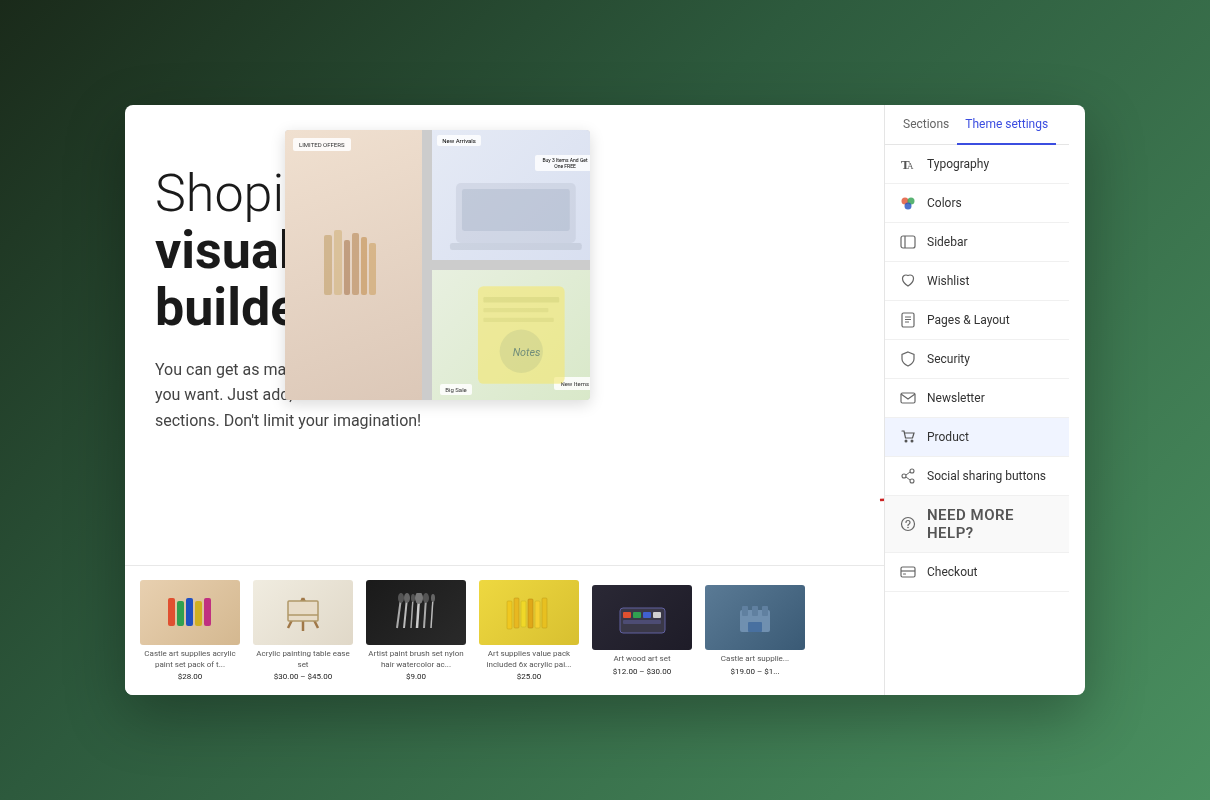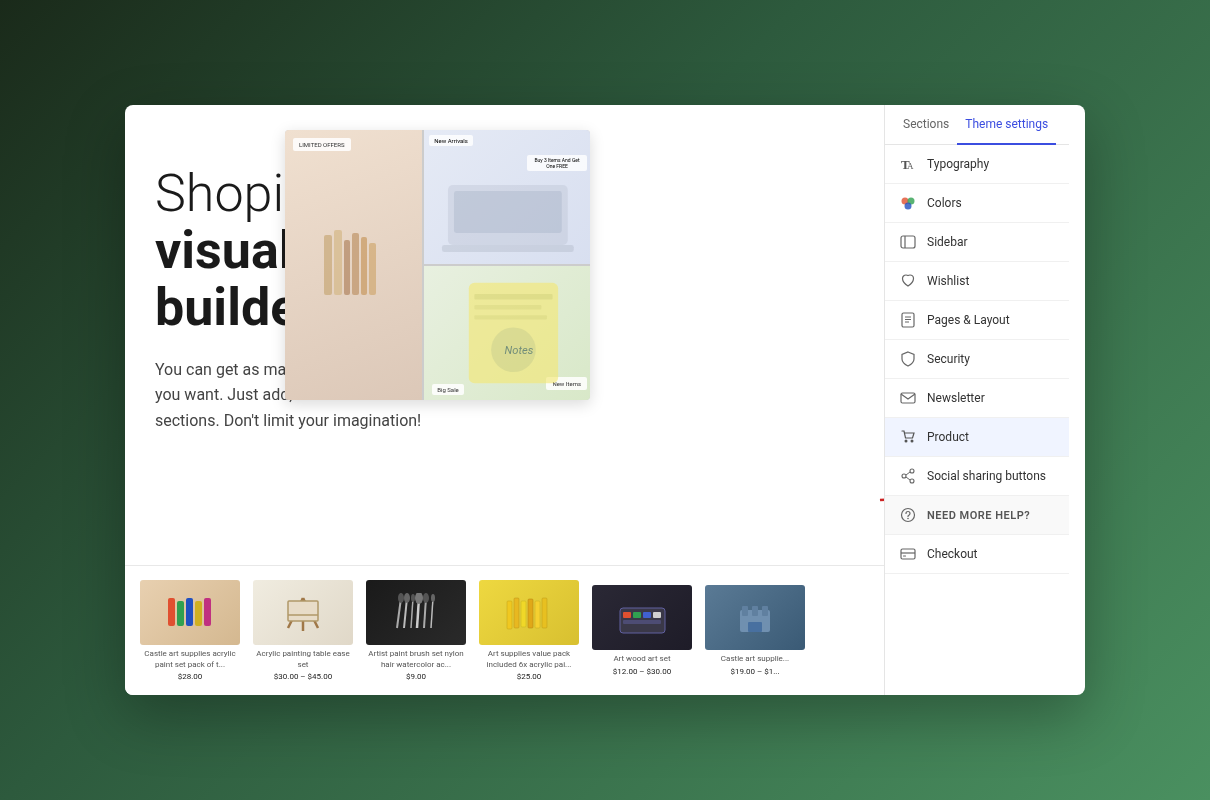--- a/index.html
+++ b/index.html
@@ -107,21 +107,21 @@
 
     .panel-item.highlighted {
       background: #f0f4ff;
     }
 
     .panel-item.help-item {
       background: #f9f9f9;
     }
 
     .panel-item.help-item .panel-item-label {
-      font-size: 11px;
+      font-size: 15px;
       font-weight: 600;
       color: #555;
       text-transform: uppercase;
       letter-spacing: 0.5px;
     }
 
     
     .logo-area {
       margin-bottom: 8px;
     }
@@ -137,21 +137,21 @@
       overflow: hidden;
       box-shadow: 0 4px 15px rgba(0,0,0,0.15);
     }
 
     .collage-grid {
       width: 100%;
       height: 100%;
       display: grid;
       grid-template-columns: 45% 55%;
       grid-template-rows: 1fr 1fr;
-      gap: 2px;
+      gap: 10px;
       background: #ccc;
     }
 
     .cg-left {
       grid-row: 1 / 3;
       background: linear-gradient(160deg, #f0e0d0 0%, #dcc8b8 100%);
       display: flex;
       align-items: center;
       justify-content: center;
       position: relative;

